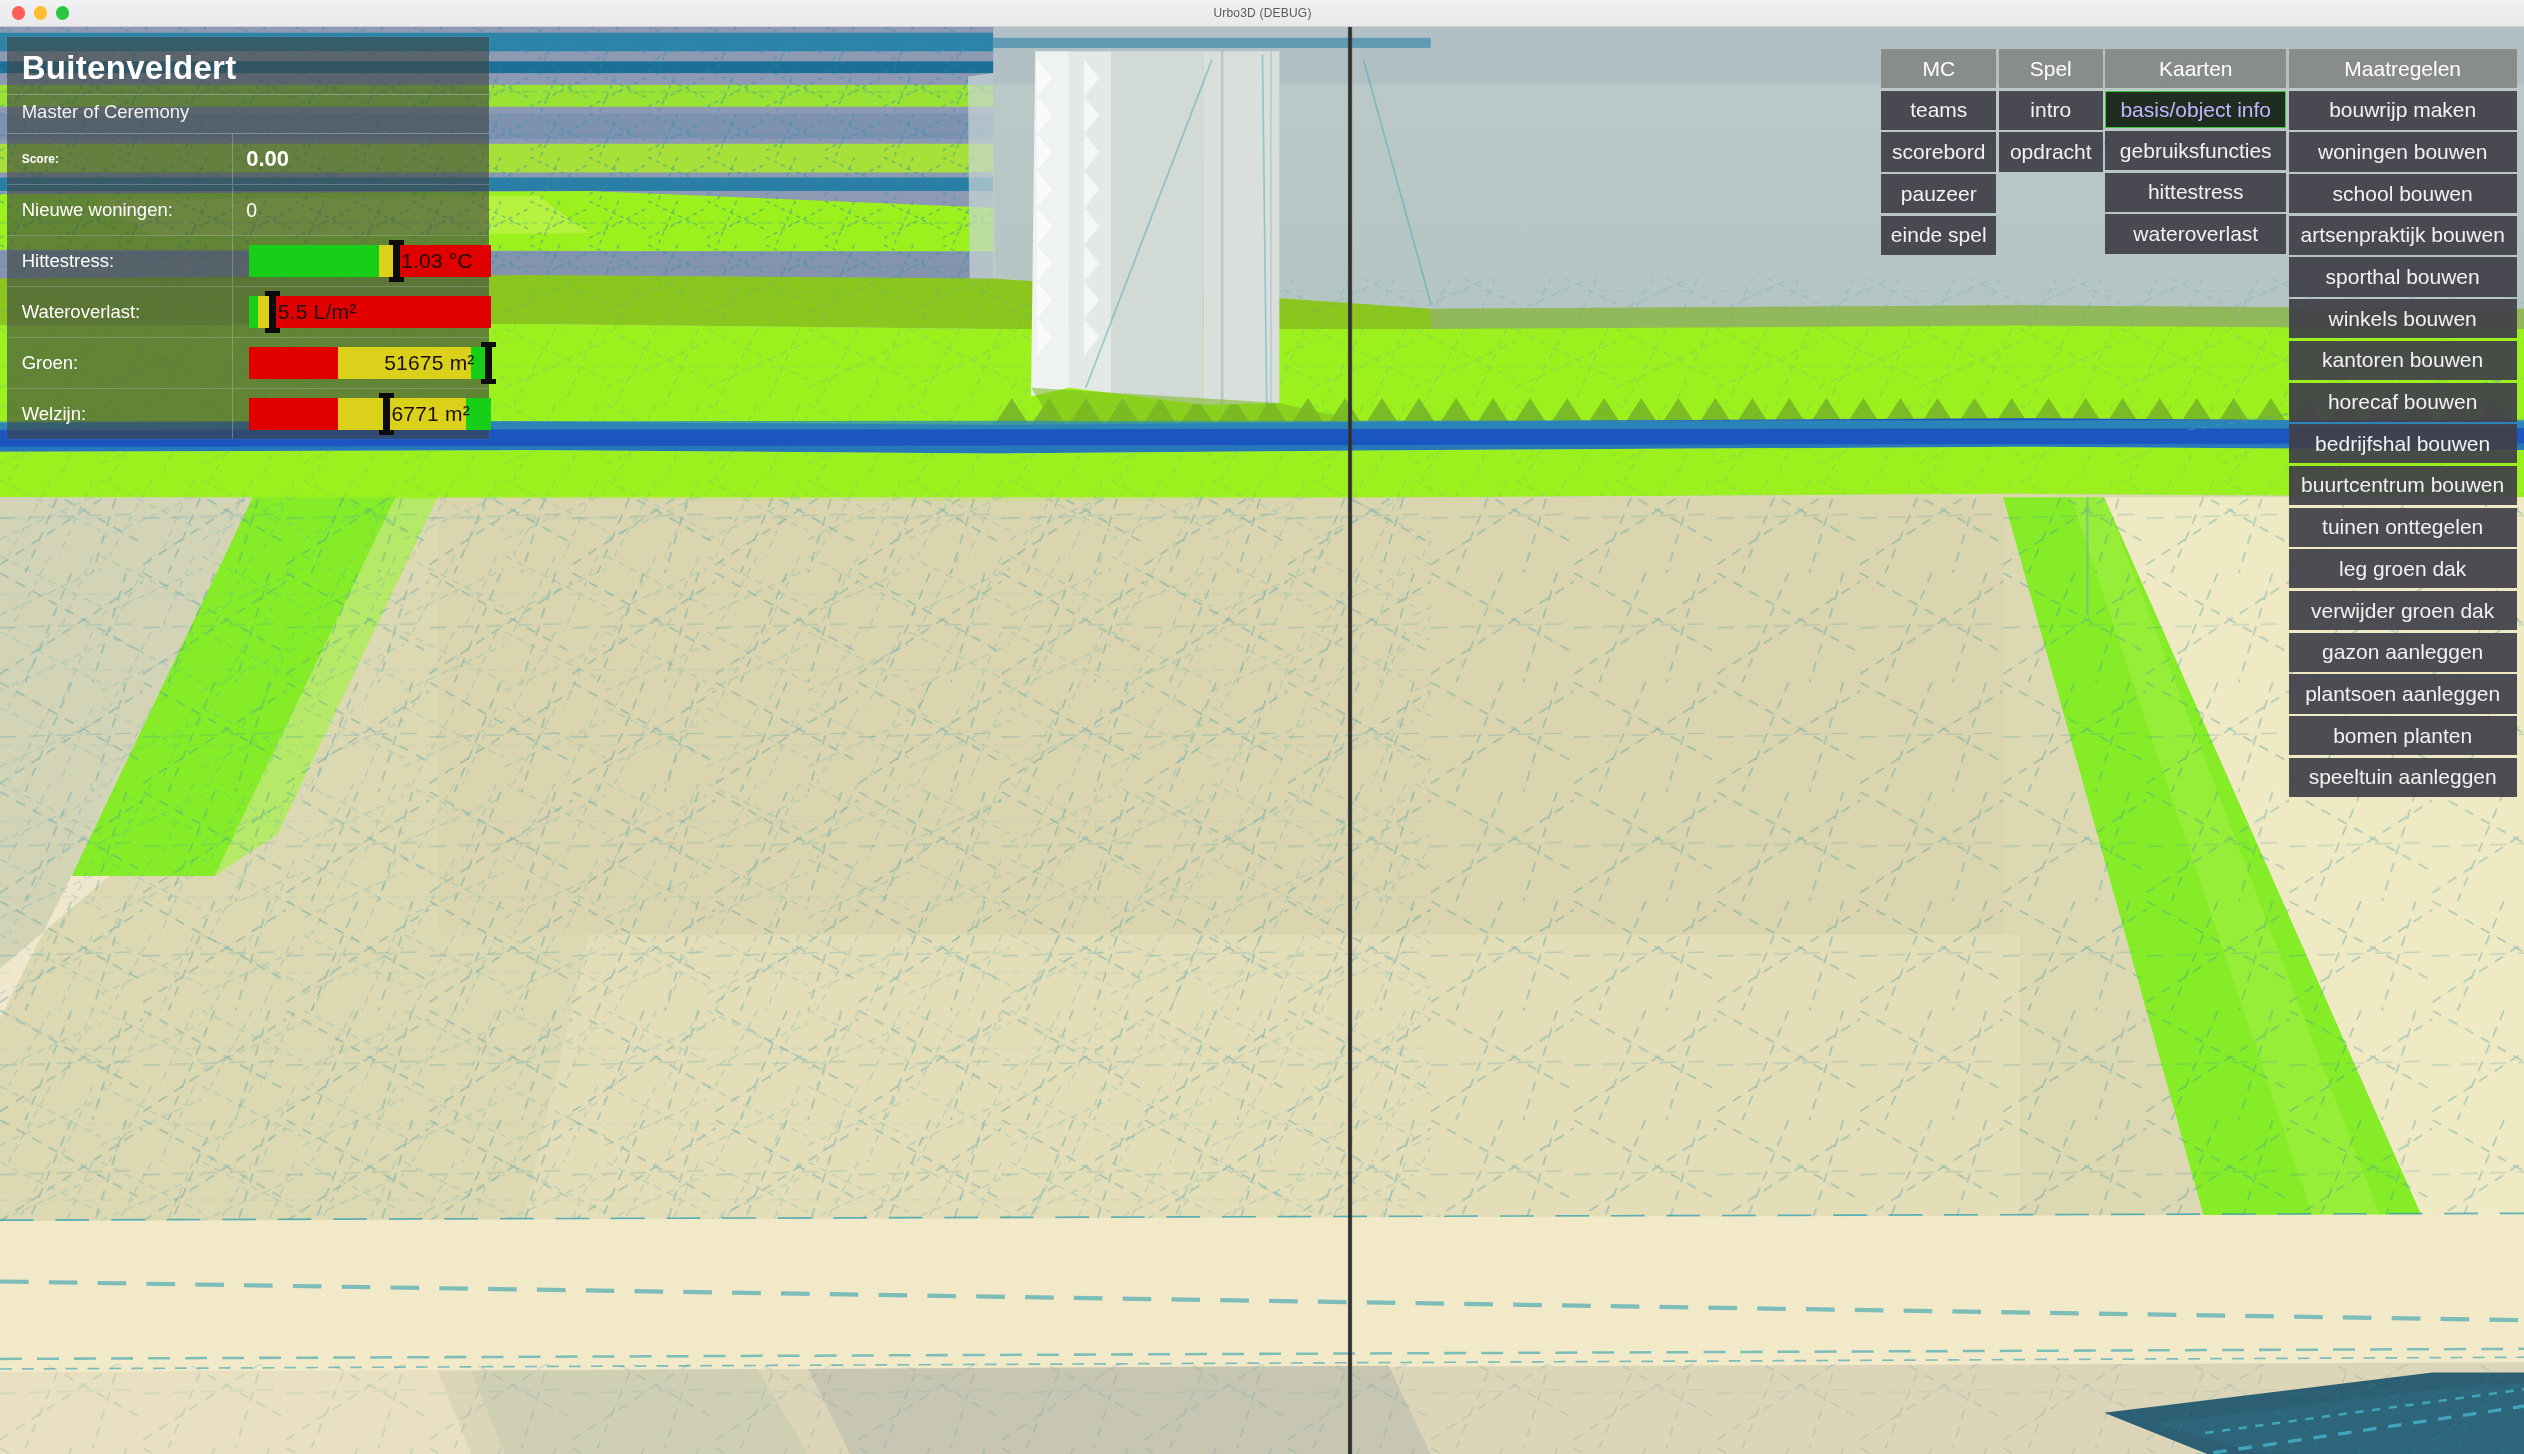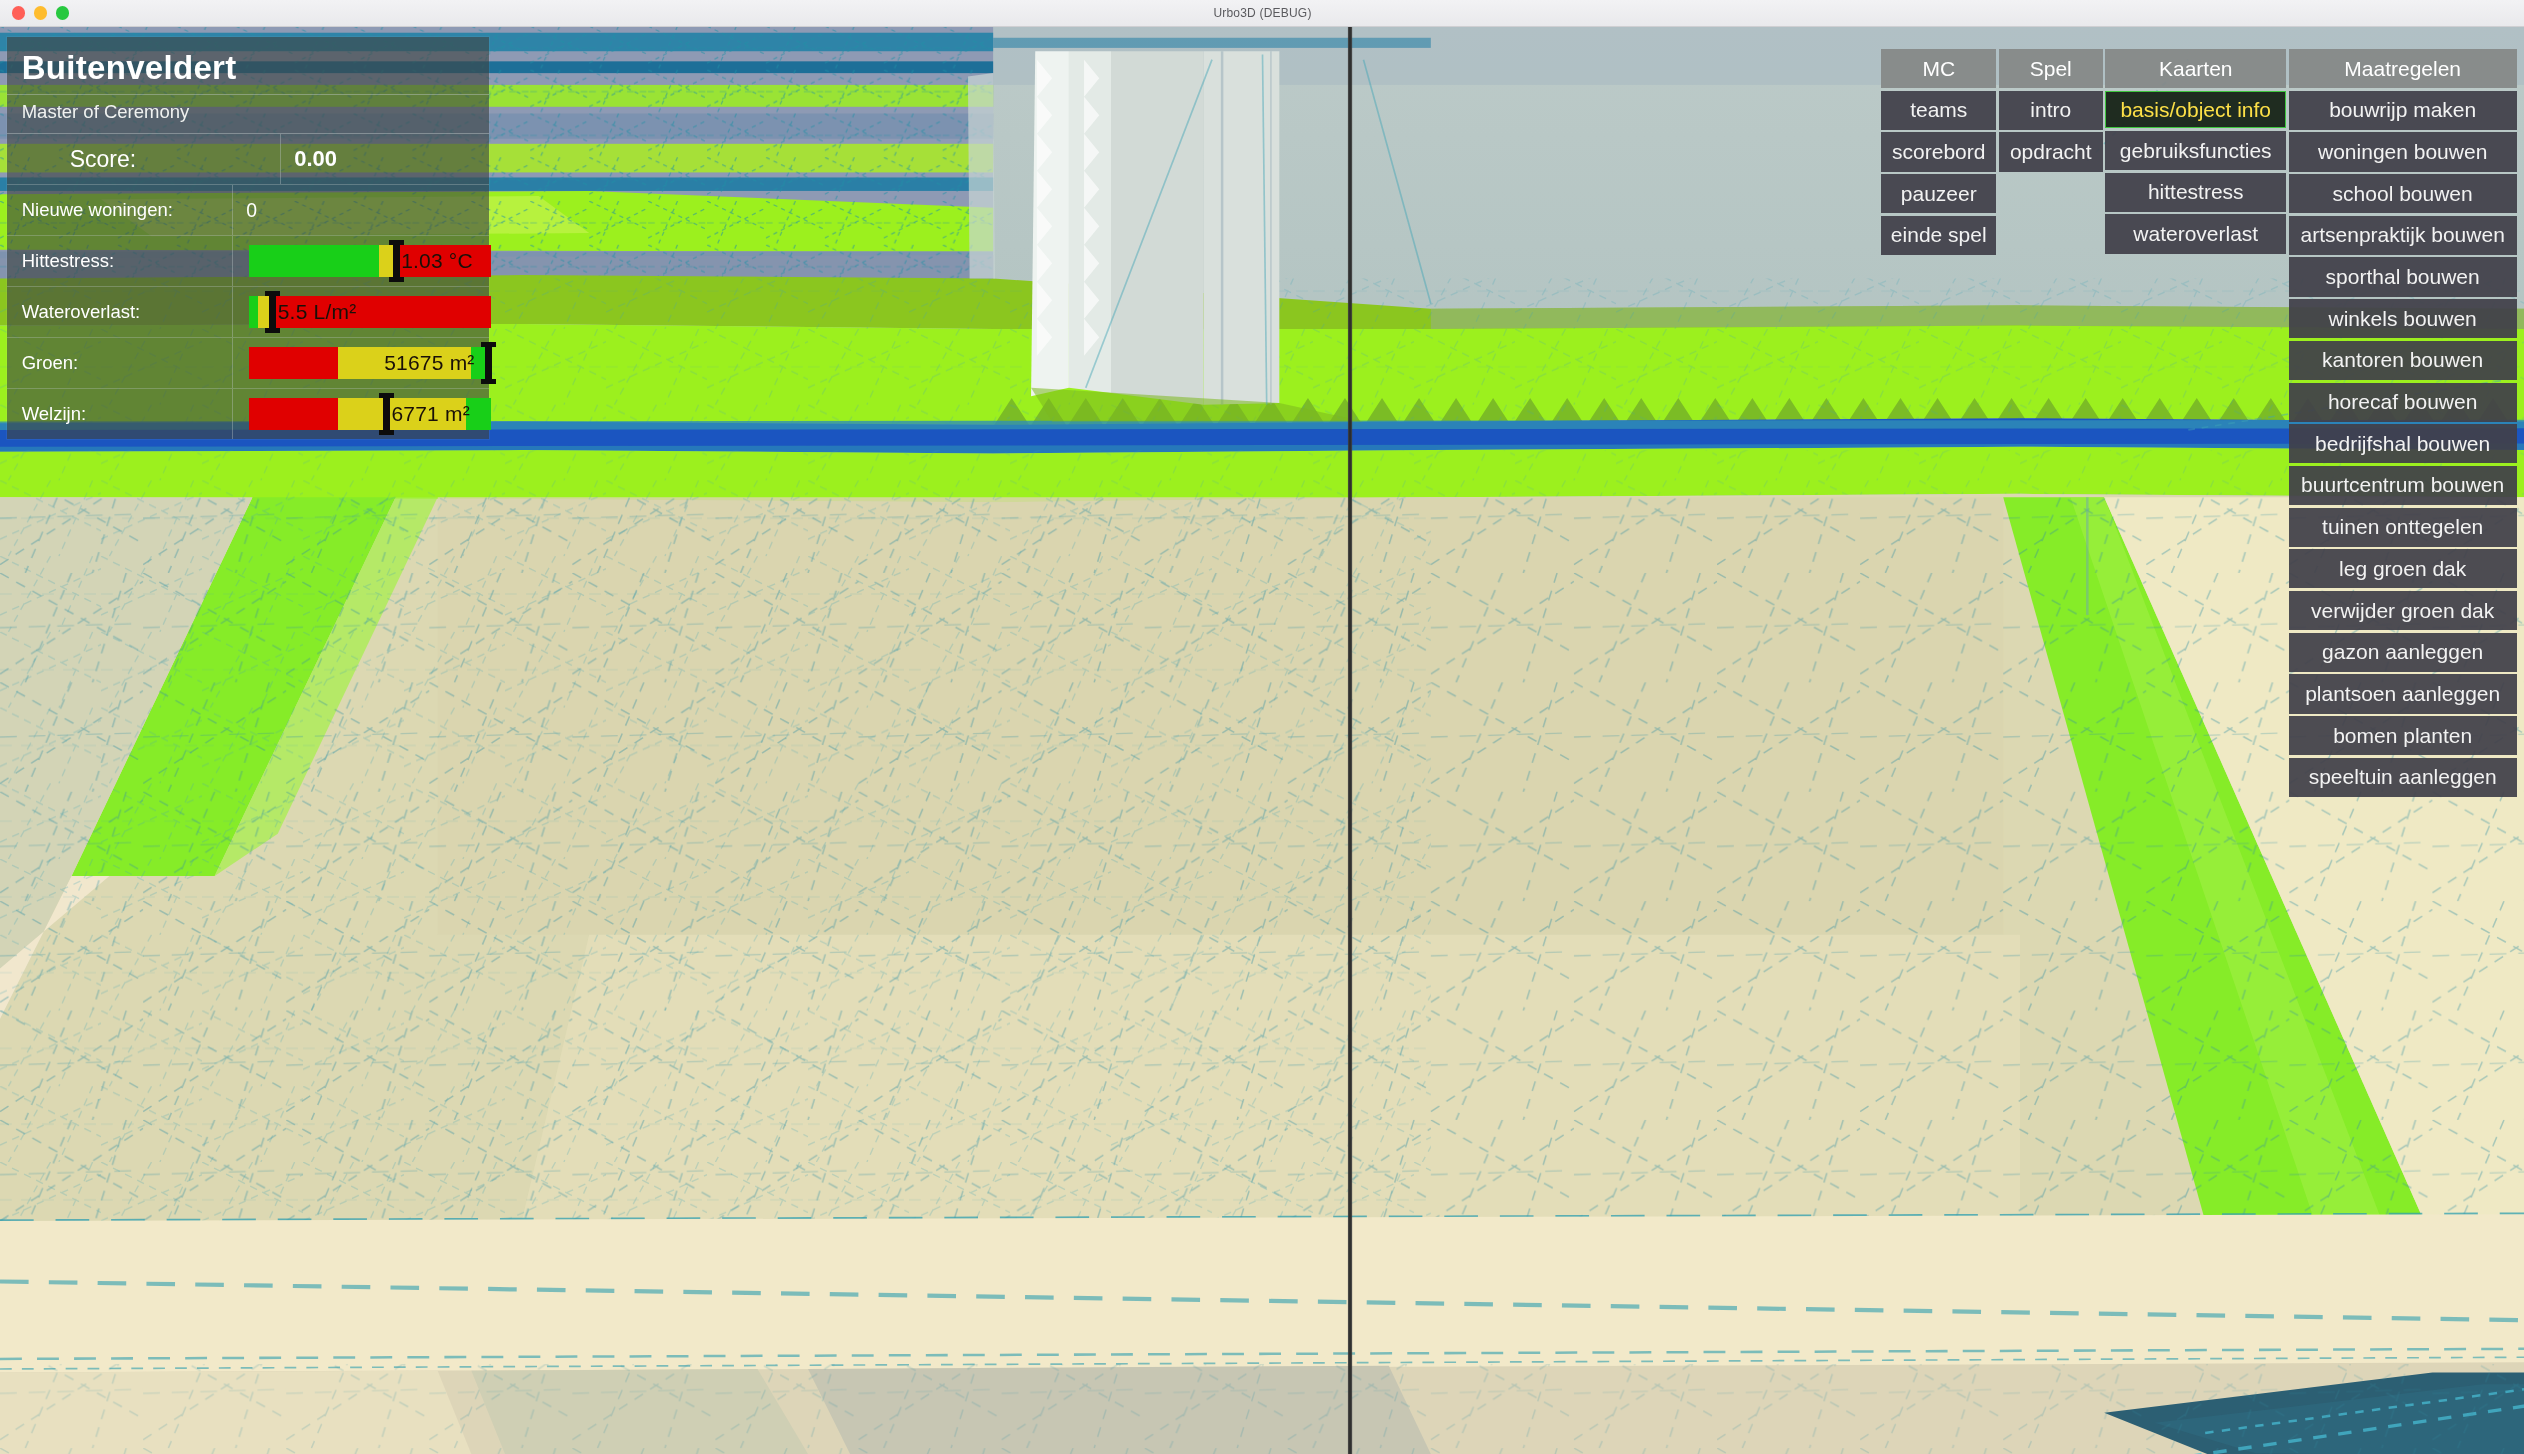--- a/index.html
+++ b/index.html
@@ -55,21 +55,21 @@
     border-bottom:0.8px solid rgba(190,200,200,0.32);
   }
   .ip-row:last-child{border-bottom:none;}
   .ip-label{
     width:226px;flex:0 0 226px;
     padding-left:15px;box-sizing:border-box;
     font-size:18.5px;color:#ffffff;
     border-right:0.8px solid rgba(190,200,200,0.38);
     align-self:stretch;display:flex;align-items:center;
   }
-  .ip-label.bold{font-weight:400;font-size:23px;margin-left:48px;}
+  .ip-label.bold{font-weight:700;font-size:12px;}
   .ip-val{
     flex:1;padding-left:13.5px;
     font-size:19.4px;color:#ffffff;display:flex;align-items:center;
   }
   .ip-val.bold{font-weight:700;font-size:22px;}
 
   
   .gauge{
     position:relative;width:242px;height:32px;margin-left:2.5px;
     overflow:visible;
@@ -112,21 +112,21 @@
     padding:7.6px 11.8px;
     min-height:25px;
     display:flex;align-items:center;justify-content:center;
     box-sizing:border-box;
     white-space:nowrap;
   }
   .mitem.sel{
     background:rgba(22,36,23,0.95);
     border:1.7px solid #3ec63e;
     padding:5.9px 10px;
-    color:#fde047;
+    color:#c4b5fd;
   }
   .col-mc .mhead,.col-mc .mitem{width:115px;}
   .col-spel .mhead,.col-spel .mitem{width:104px;}
   .col-kaarten .mhead,.col-kaarten .mitem{width:181px;}
 </style>
 </head>
 <body>
 
 <div class="app">
 

